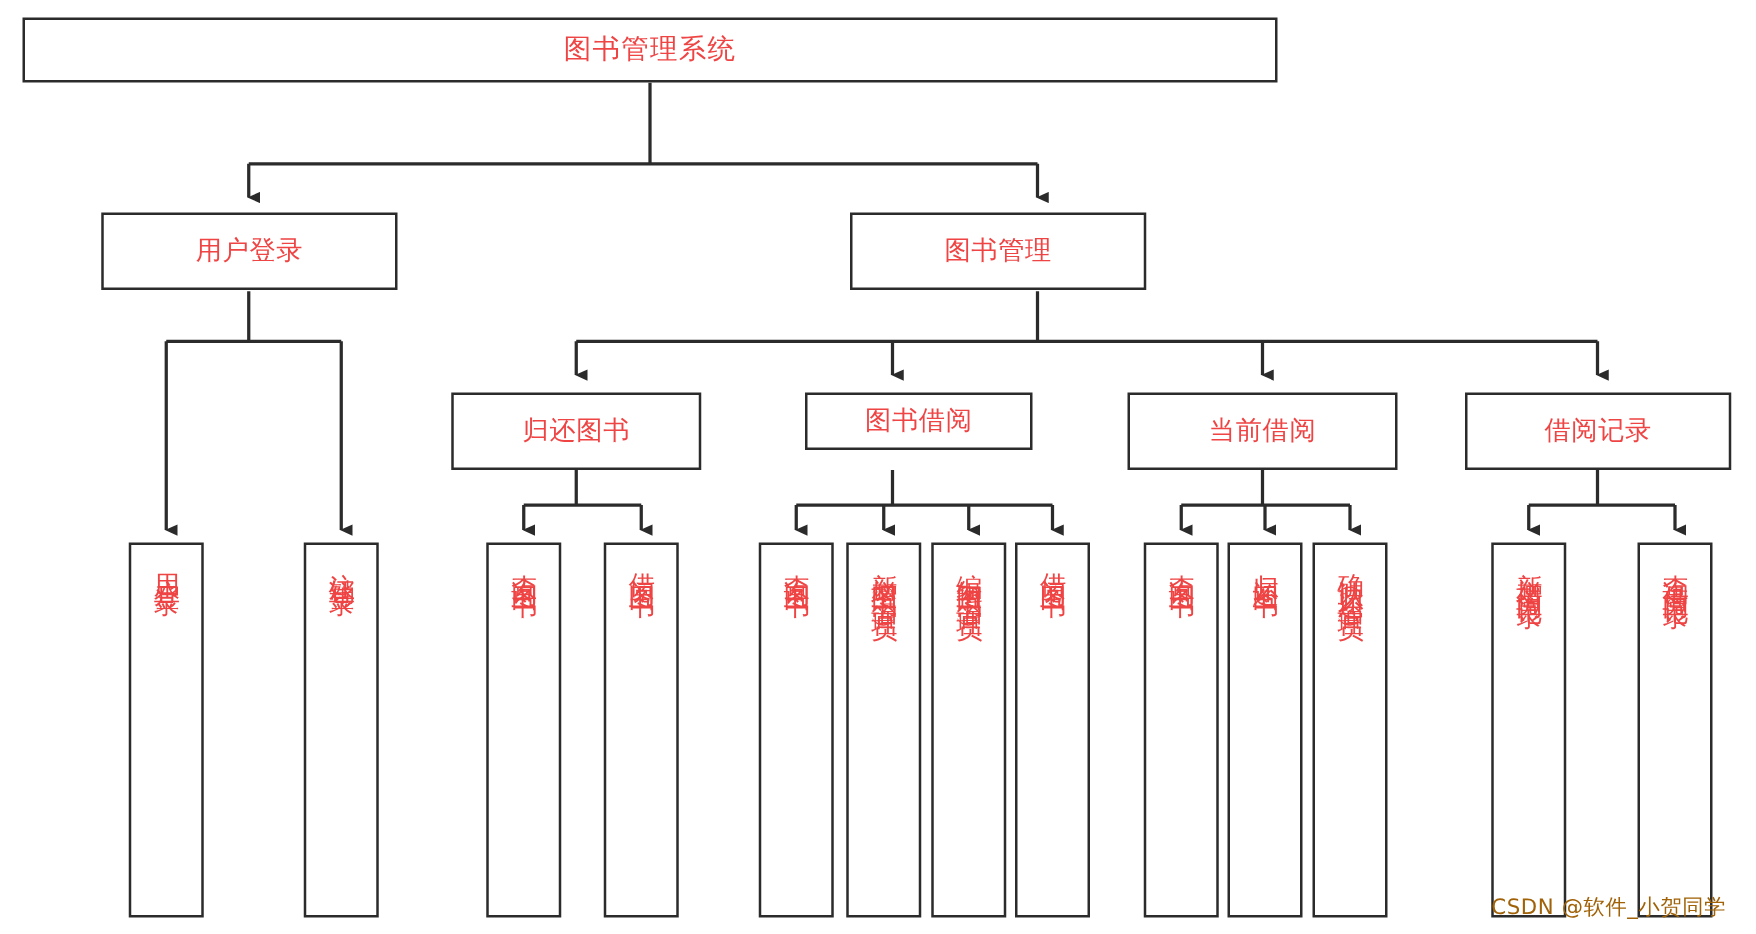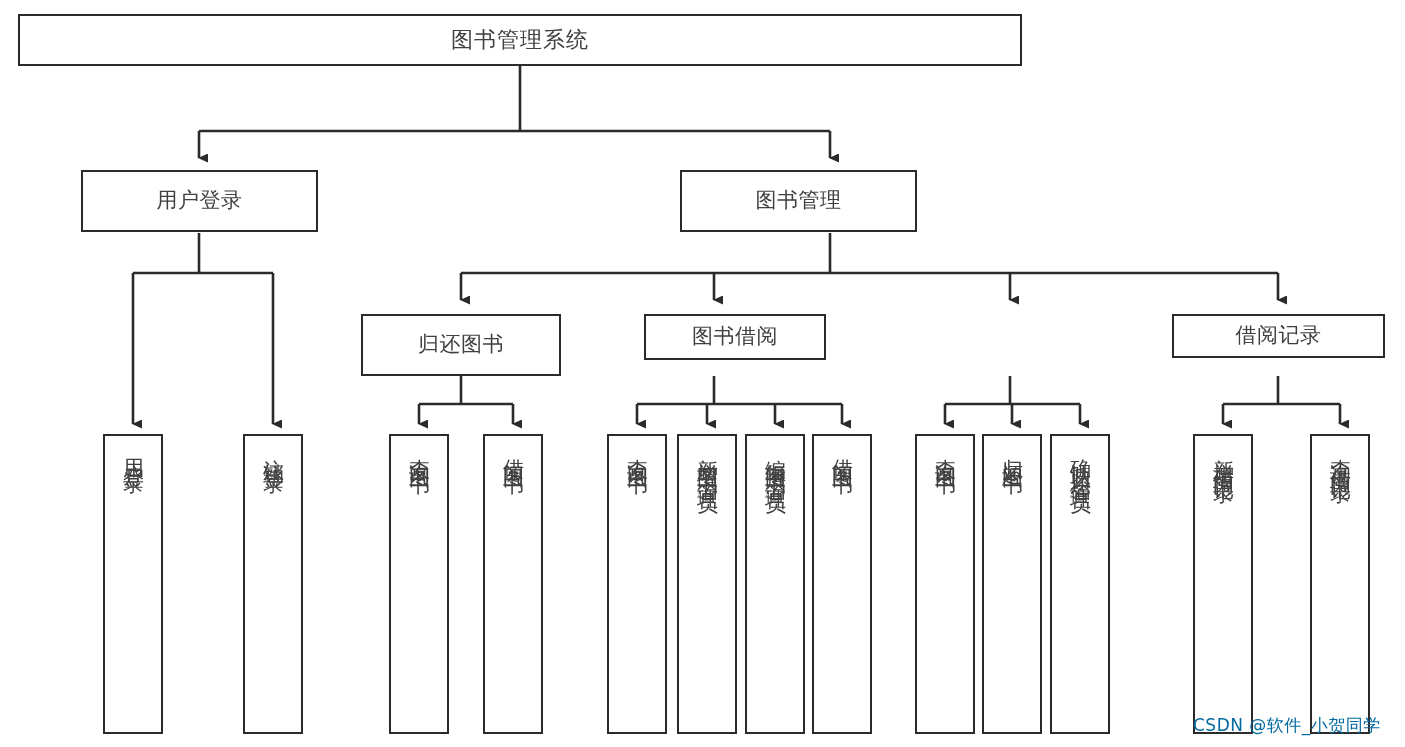--- a/index.html
+++ b/index.html
@@ -28,38 +28,38 @@
     display:flex;
     align-items:center;
     justify-content:center;
     color:#232323;
   }
   .node .lbl{
     display:block;
     text-align:center;
     line-height:1.12;
     white-space:nowrap;
-    color:#404040;
+    color:#ef4444;
   }
   
   .h-node .lbl{ font-size:21px; letter-spacing:.5px; }
   .root .lbl{ font-size:22px; letter-spacing:1px; }
   
   .v-node{ align-items:flex-start; padding-top:6px; }
   .v-node .lbl{
     writing-mode:vertical-rl;
     text-orientation:upright;
     font-size:21px;
     line-height:1.0;
     letter-spacing:5px;
     white-space:nowrap;
   }
   .watermark{
     position:absolute;
-    color:#0369a1;
+    color:#a16207;
     font-size:17px;
     white-space:nowrap;
     letter-spacing:.5px;
   }
 </style>
 </head>
 <body>
 
 <div id="stage">
 
@@ -126,22 +126,25 @@
   </div>
 
   <div class="node h-node" style="left:361px; top:314px; width:200px; height:62px;">
     <span class="lbl">归还图书</span>
   </div>
 
   <div class="node h-node" style="left:644px; top:314px; width:182px; height:46px;">
     <span class="lbl">图书借阅</span>
   </div>
 
+  <div class="node h-node" style="left:902px; top:314px; width:216px; height:62px;">
+    <span class="lbl">当前借阅</span>
+  </div>
 
-  <div class="node h-node" style="left:1172px; top:314px; width:213px; height:44px;">
+  <div class="node h-node" style="left:1172px; top:314px; width:213px; height:62px;">
     <span class="lbl">借阅记录</span>
   </div>
 
   <div class="node v-node" style="left:103px; top:434px; width:60px; height:300px;">
     <span class="lbl">用户登录</span>
   </div>
   <div class="node v-node" style="left:243px; top:434px; width:60px; height:300px;">
     <span class="lbl">注销登录</span>
   </div>
 

